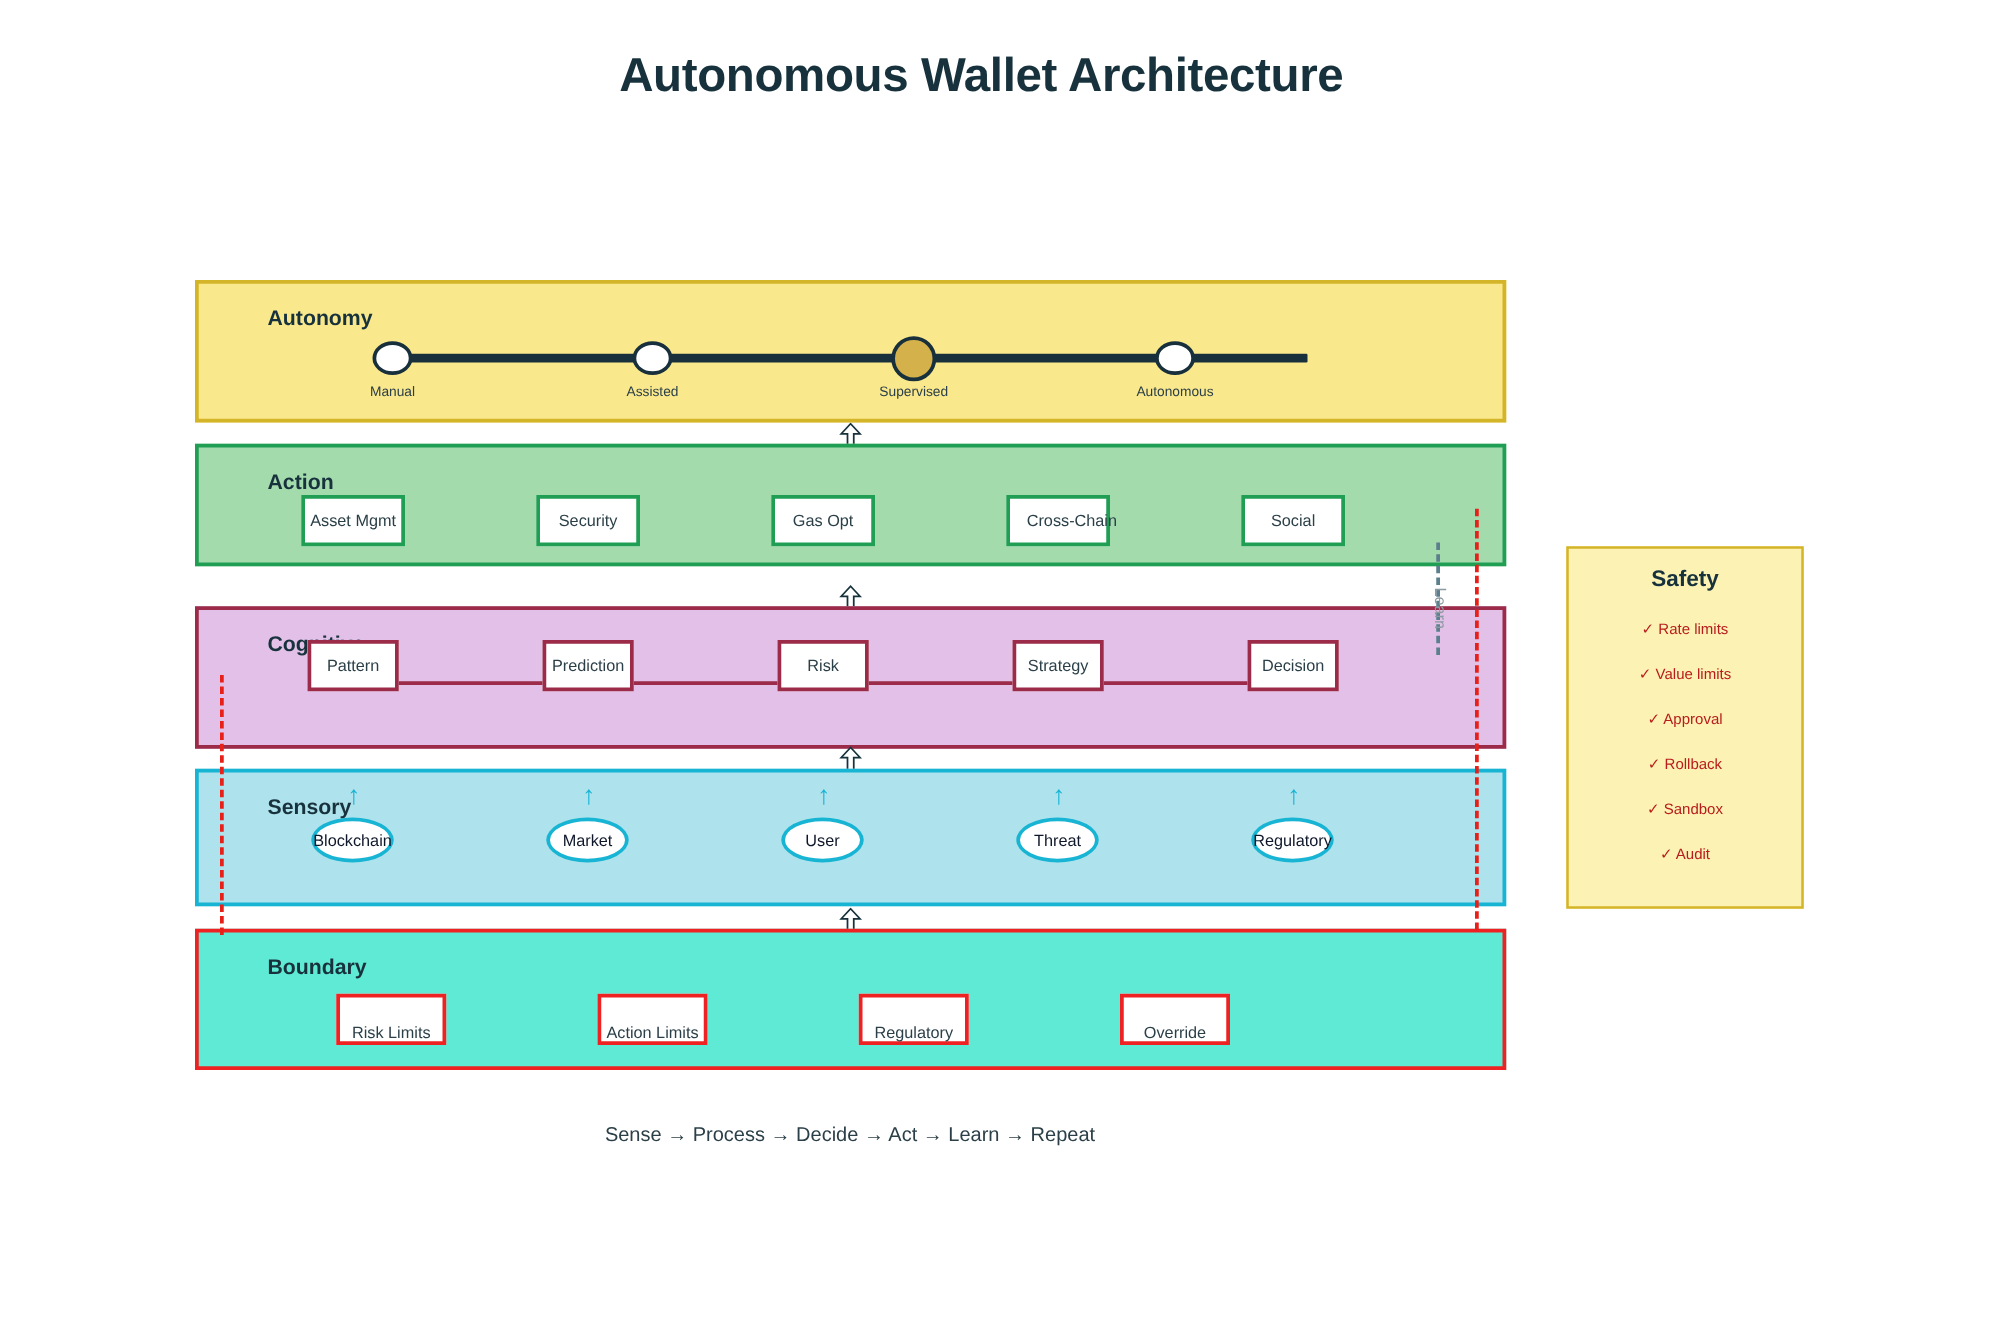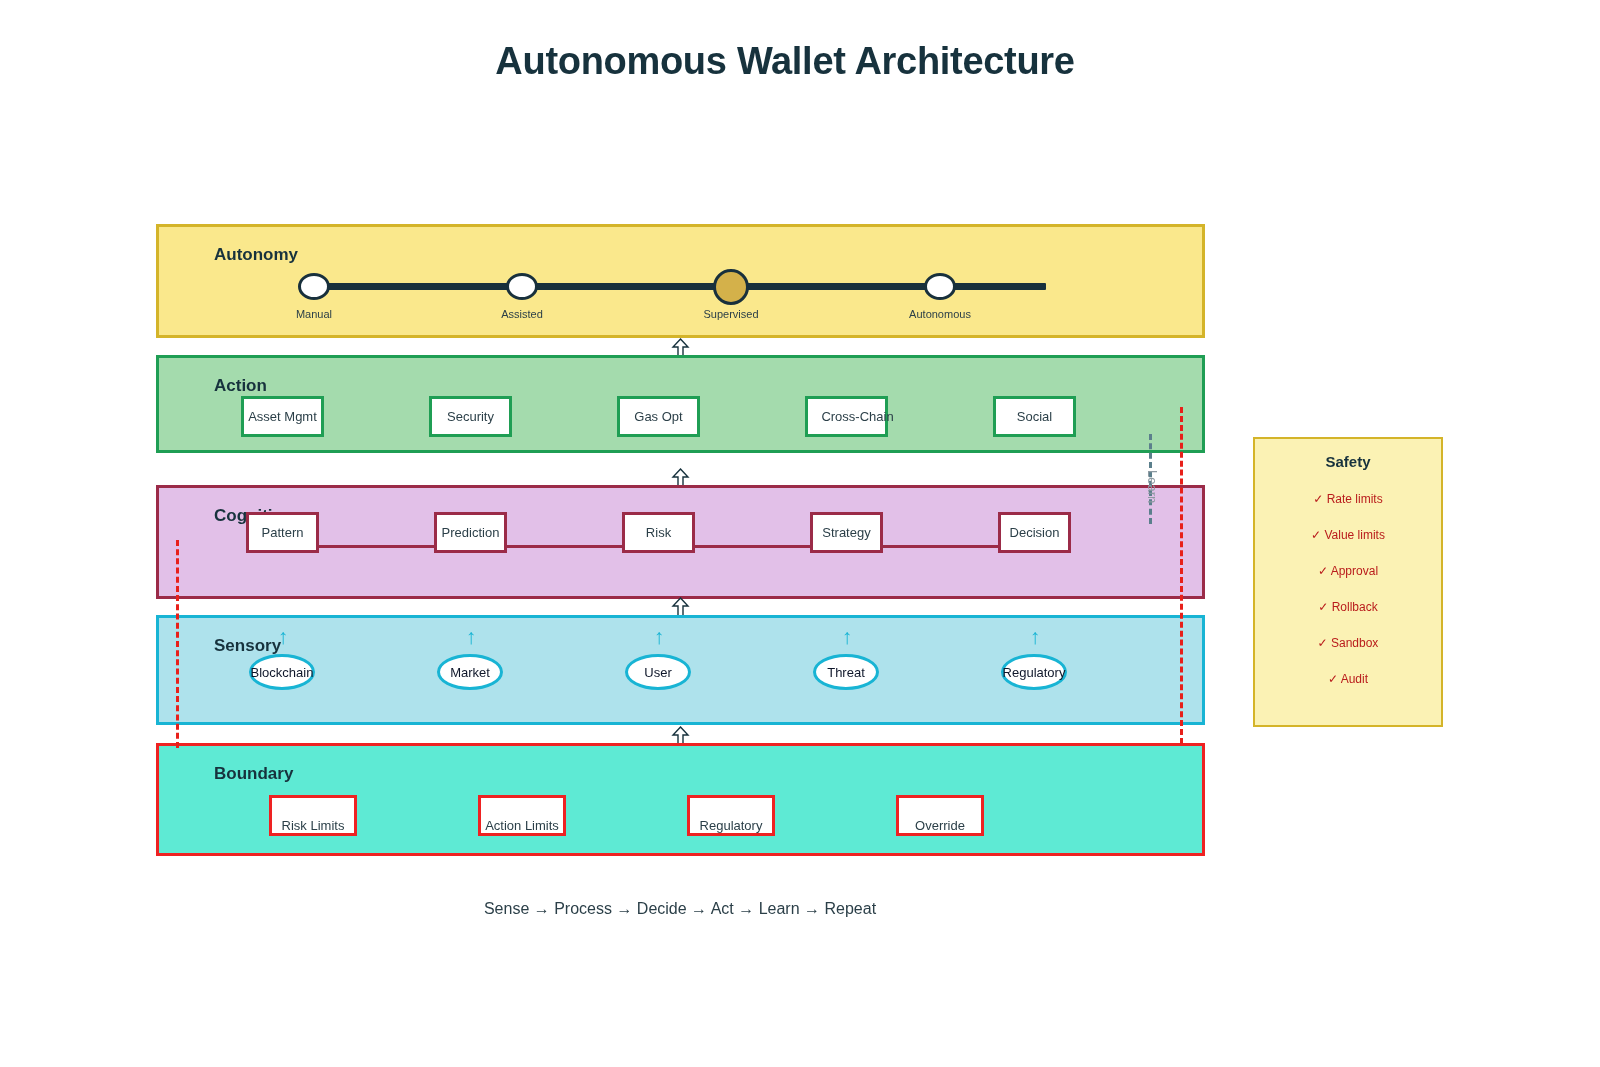--- a/index.html
+++ b/index.html
@@ -178,21 +178,21 @@
     height: 290px;
     box-sizing: border-box;
     background: #fbf2b4;
     border: 2px solid #d4b429;
     display: flex;
     flex-direction: column;
     align-items: center;
   }
   .safety-title {
     margin-top: 14px;
-    font-size: 15px;
+    font-size: 18px;
     font-weight: 700;
     color: #17323d;
   }
   .safety-item {
     margin-top: 22px;
     font-size: 12px;
     color: #b91c1c;
     white-space: nowrap;
   }
 

